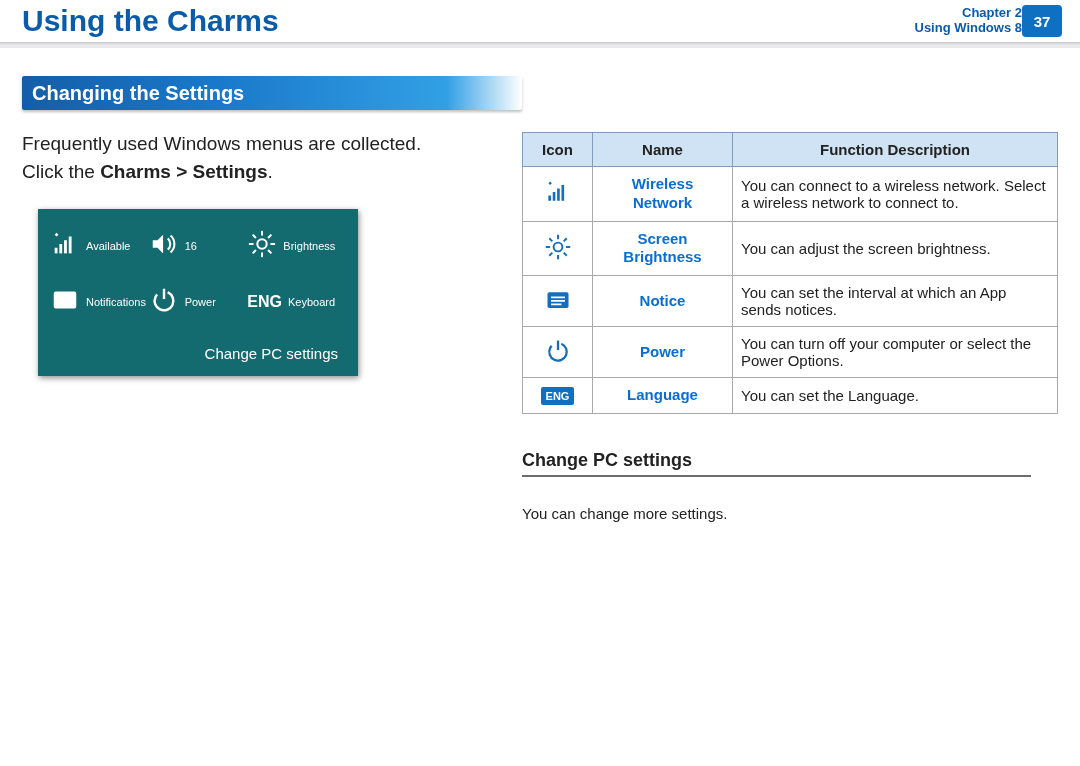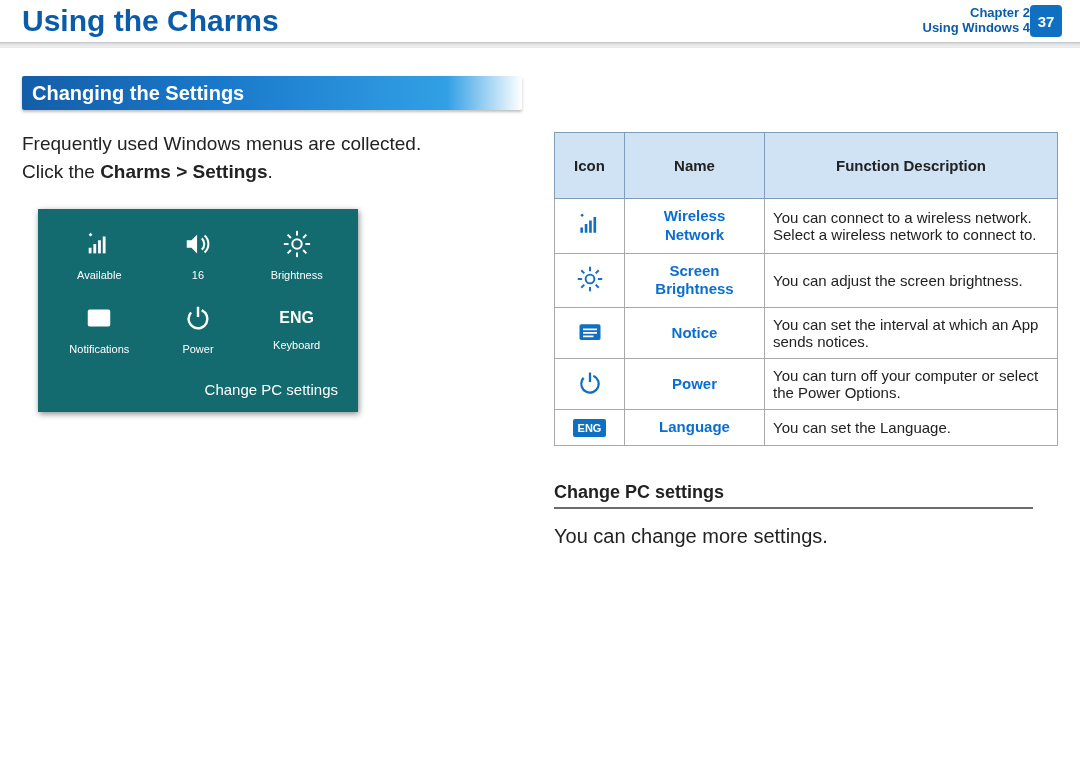--- a/index.html
+++ b/index.html
@@ -28,34 +28,33 @@
     align-items: center;
     color: #0a5cab;
     font-weight: 700;
   }
   .header-chapter { text-align: right; line-height: 1.15;}
   .chapter-line1 { font-size: 13px; }
   .chapter-line2 { font-size: 13px; }
   .pagenum-badge {
     background: #0f6fc0;
     color: #fff;
-    width: 32px; height: 32px;
+    width: 40px; height: 32px;
     border-radius: 4px;
     display: flex; align-items:center; justify-content:center;
     font-size: 15px;
   }
   .divider-bar {
     height: 6px;
     background: linear-gradient(#d7d8da,#f3f3f3);
     border-top: 1px solid #c8c9cb;
     border-bottom: 1px solid #e8e8e8;
   }
   .content {
     display: flex;
-    gap: 32px;
     padding: 28px 22px 0 22px;
   }
   .left-col { flex: 0 0 500px; }
   .right-col { flex: 1; padding-top: 56px; }
   .section-band {
     position: relative;
     width: 500px;
     height: 34px;
     display: flex; align-items:center;
     padding-left: 10px;
@@ -73,41 +72,41 @@
     width: 320px;
     background: #136a6f;
     box-shadow: 1px 2px 6px rgba(0,0,0,0.45);
     padding: 20px 12px 14px 12px;
   }
   .tile-grid {
     display: grid;
     grid-template-columns: repeat(3, 1fr);
     row-gap: 22px;
   }
-  .tile { display:flex; flex-direction:column; align-items:center; color:#fff; gap:6px; }
+  .tile { display:flex; align-items:center; color:#fff; gap:6px; }
   .tile svg { width: 30px; height: 30px; }
   .tile-label { font-size: 11px; }
   .change-pc-link {
     text-align: right;
     color: #fff;
     font-size: 15px;
     margin-top: 26px;
     padding-right: 8px;
   }
   table.func-table {
     border-collapse: collapse;
     width: 100%;
     font-size: 15px;
   }
   .func-table th {
     background: #cfe3f4;
     font-weight: 700;
     text-align: center;
     border: 1px solid #7f9db8;
-    padding: 24px 6px;
+    padding: 8px 6px;
   }
   .func-table td {
     border: 1px solid #a9a9a9;
     padding: 8px 8px;
     vertical-align: middle;
     margin-top: 48px;
   }
   .func-table td.icon-cell { text-align:center; width: 70px; }
   .func-table td.name-cell { text-align:center; width:140px; color:#0a6ed1; font-weight:700; line-height:1.25; }
   .func-table td.desc-cell { text-align:left; }
@@ -119,21 +118,21 @@
     padding: 3px 5px; border-radius:2px;
   }
   .sub-heading {
     margin-top: 36px;
     font-weight: 700;
     font-size: 18px;
     border-bottom: 2px solid #6c6c6c;
     padding-bottom: 4px;
     width: 95%;
   }
-  .sub-body { margin-top: 16px; font-size: 20px; }
+  .sub-body { margin-top: 28px; font-size: 15px; }
 </style>
 </head>
 <body>
 
 <svg width="0" height="0" style="position:absolute">
   <defs>
     <g id="ic-wifi">
       <path d="M5 6 l2 -2 l2 2 l-2 2 z" fill="currentColor"></path>
       <rect x="5" y="20" width="3" height="6" fill="currentColor"></rect>
       <rect x="10" y="16" width="3" height="10" fill="currentColor"></rect>
@@ -169,21 +168,21 @@
       <line x1="16" y1="4" x2="16" y2="15" stroke="currentColor" stroke-width="2.6"></line>
     </g>
   </defs>
 </svg>
 
 <div class="page-header">
   <div class="page-title">Using the Charms</div>
   <div class="header-right">
     <div class="header-chapter">
       <div class="chapter-line1">Chapter 2</div>
-      <div class="chapter-line2">Using Windows 4</div>
+      <div class="chapter-line2">Using Windows 8</div>
     </div>
     <div class="pagenum-badge">37</div>
   </div>
 </div>
 
 <div class="divider-bar"></div>
 
 <div class="content">
   <div class="left-col">
     <div class="section-band">Changing the Settings</div>

